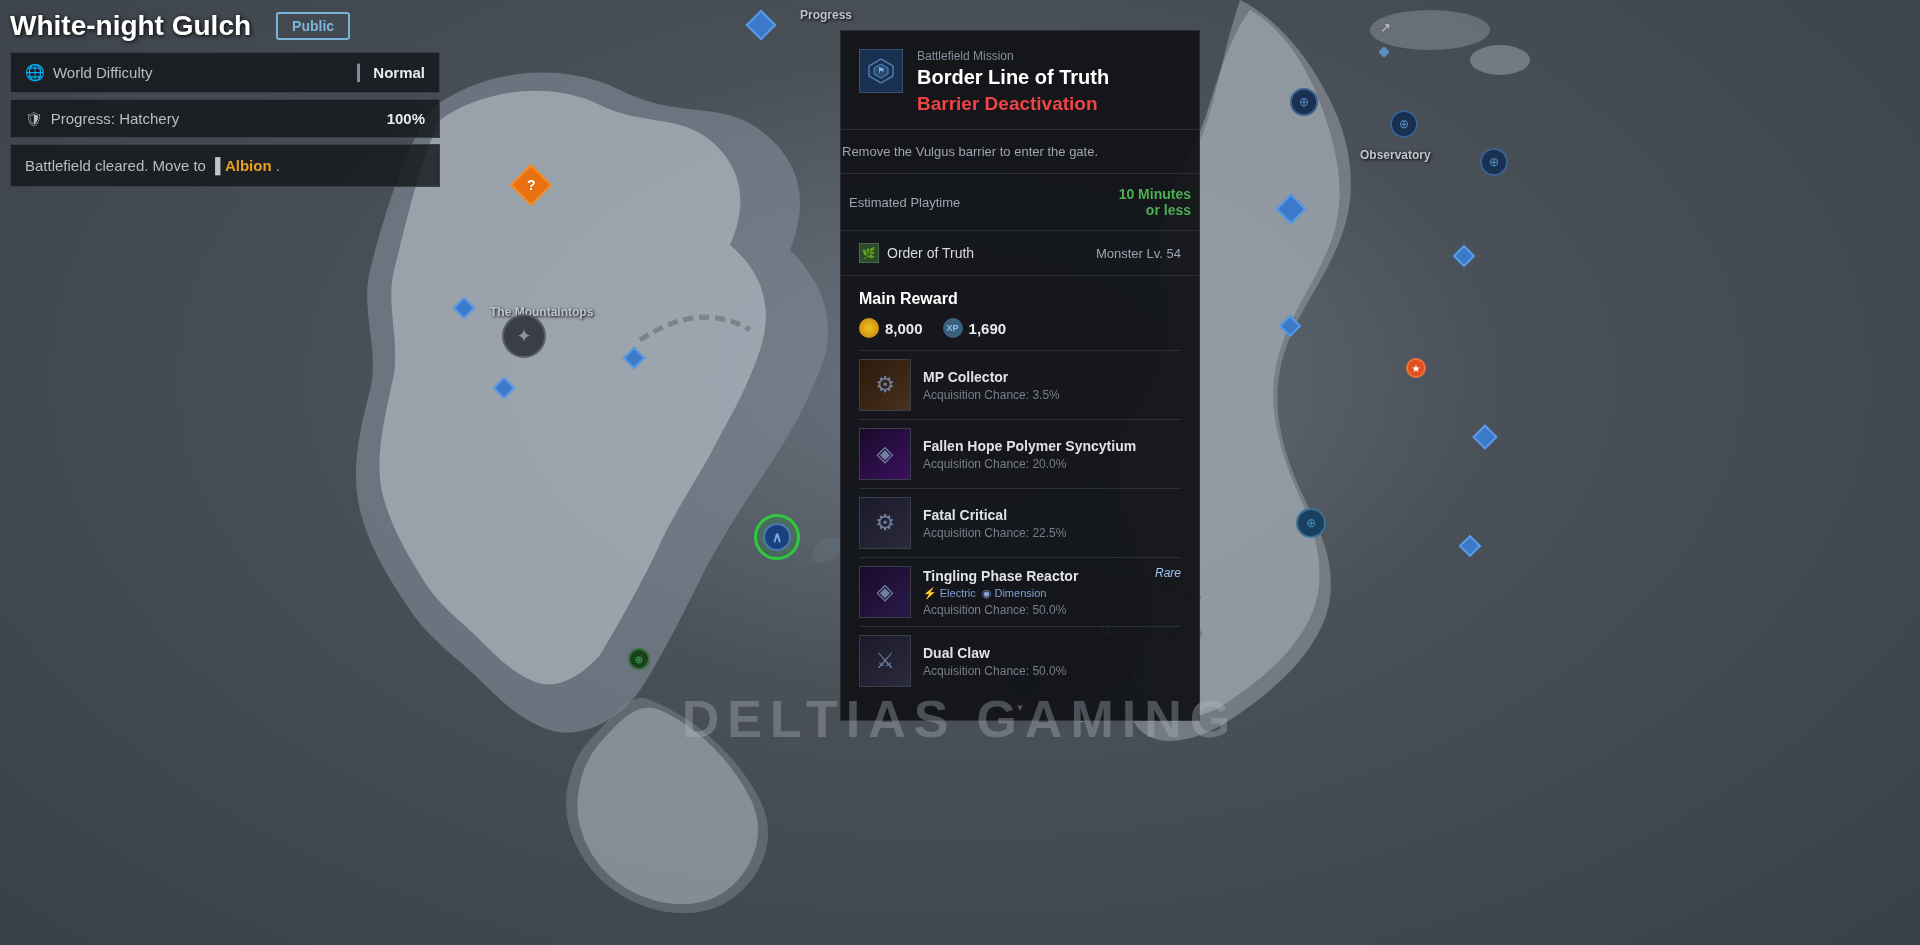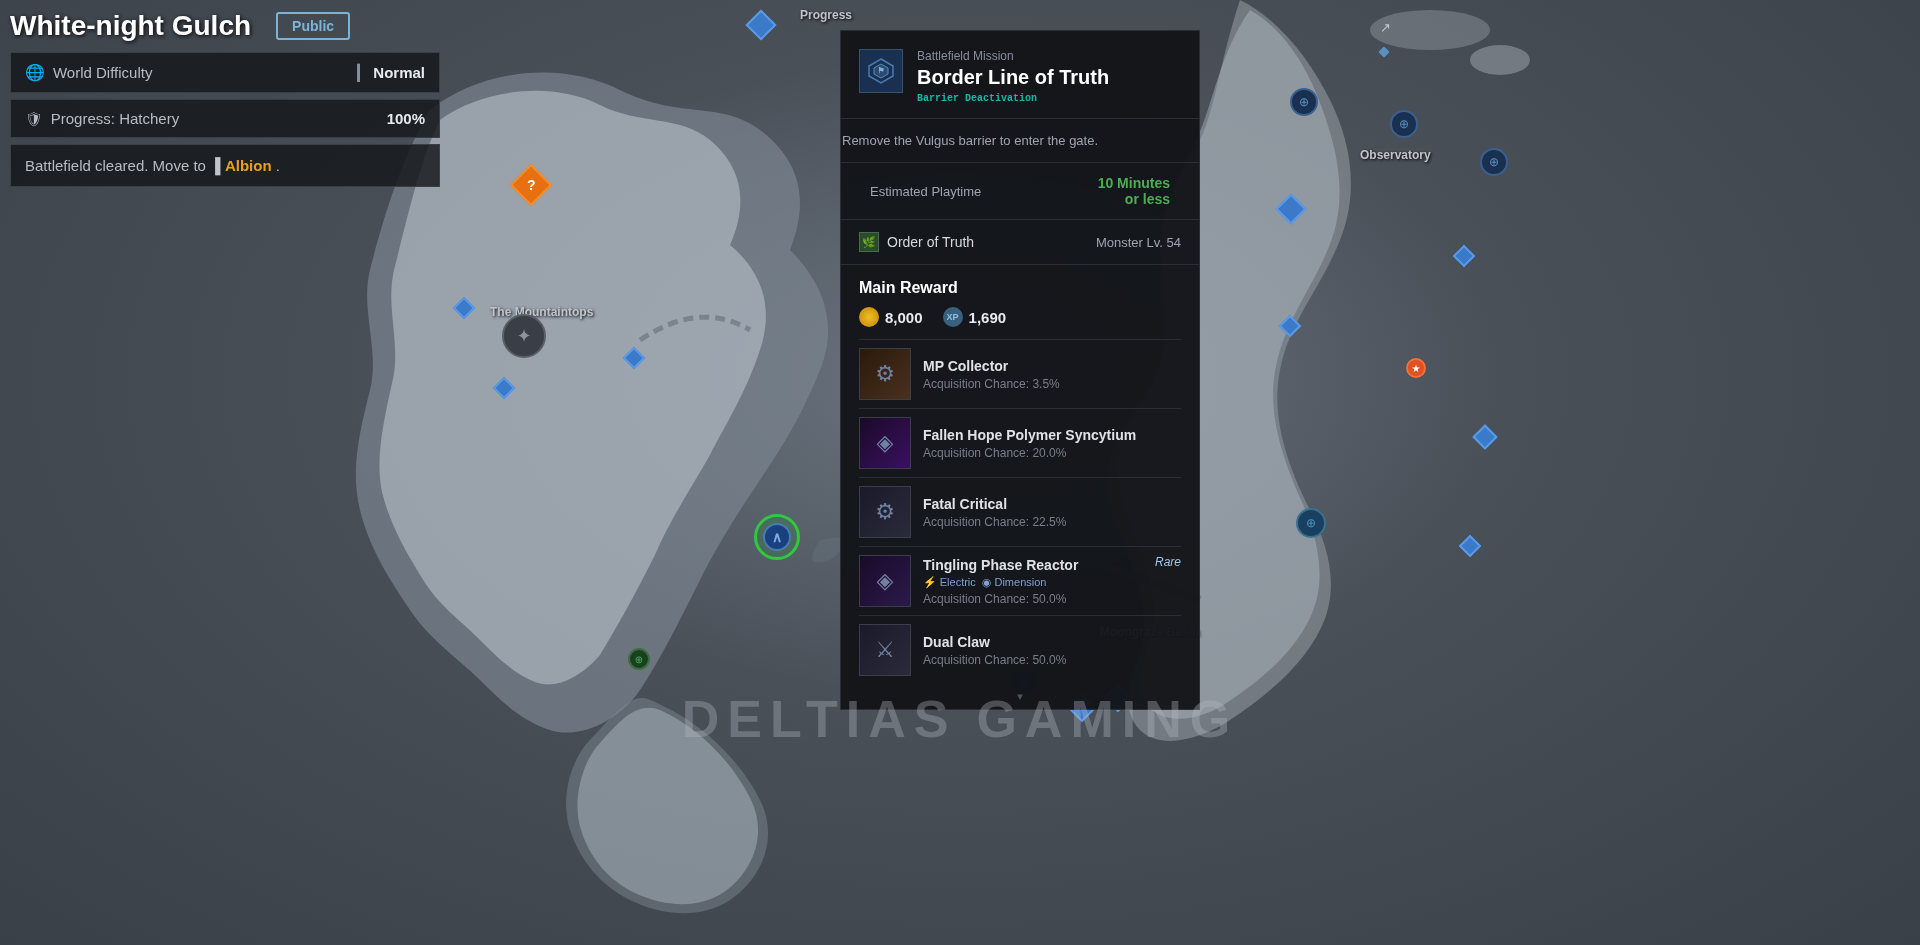--- a/index.html
+++ b/index.html
@@ -140,35 +140,34 @@
 
     .mission-name {
       font-size: 20px;
       font-weight: 700;
       color: #ffffff;
       line-height: 1.2;
       margin-bottom: 4px;
     }
 
     .mission-subtype {
-      font-size: 10px;
-      color: #14b8a6;
+      font-size: 19px;
+      color: #ef4444;
       font-weight: 600;
-      font-family: Liberation Mono, monospace;
     }
 
     .mission-desc {
       padding: 14px 1px;
       font-size: 13px;
       color: #a0a4b0;
       border-bottom: 1px solid #2a2f37;
     }
 
     .mission-stats {
-      padding: 12px 29px;
+      padding: 12px 8px;
       border-bottom: 1px solid #2a2f37;
       display: flex;
       justify-content: space-between;
       align-items: center;
     }
 
     .stat-label {
       font-size: 13px;
       color: #a0a4b0;
     }

